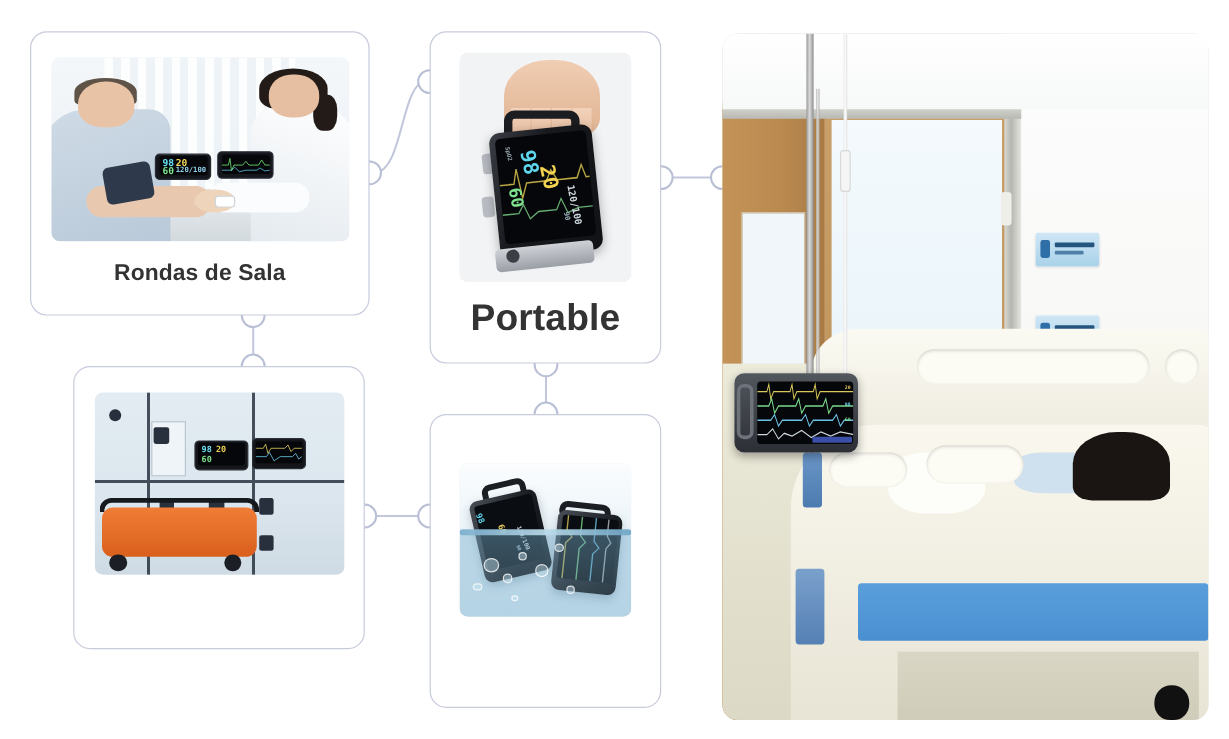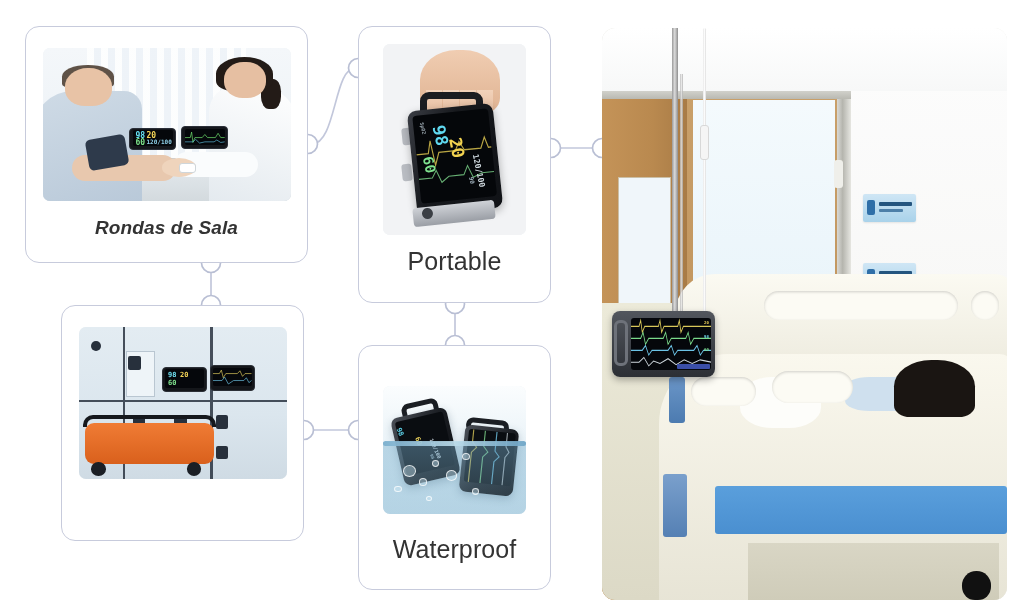--- a/index.html
+++ b/index.html
@@ -34,26 +34,26 @@
     background: #eef1f4;
   }
   .card-label {
     width: 100%;
     text-align: center;
     color: #333333;
     letter-spacing: .1px;
     line-height: 1.1;
   }
   .label-bold   { font-weight: 700; font-size: 19px; }
-  .label-light  { font-weight: 400; font-size: 25px; }
+  .label-light  { font-weight: 700; font-size: 31px; }
 
   
   #card-ward      { left: 25px;  top: 26px;  width: 283px; height: 237px; padding: 21px 0 0 0; }
   #card-ward .card-photo    { width: 248px; height: 153px; }
-  #card-ward .card-label    { margin-top: 17px; font-style: italic; }
+  #card-ward .card-label    { margin-top: 17px; }
 
   #card-portable  { left: 358px; top: 26px;  width: 193px; height: 277px; padding: 17px 0 0 0; }
   #card-portable .card-photo{ width: 143px; height: 191px; }
   #card-portable .card-label{ margin-top: 13px; }
 
   #card-transfer  { left: 61px;  top: 305px; width: 243px; height: 236px; padding: 21px 0 0 0; }
   #card-transfer .card-photo{ width: 208px; height: 152px; }
   #card-transfer .card-label{ margin-top: 16px; }
 
   #card-water     { left: 358px; top: 345px; width: 193px; height: 245px; padding: 40px 0 0 0; }
@@ -393,21 +393,20 @@
         <div class="bub" style="left:14%;top:62%;width:9%;height:9%"></div>
         <div class="bub" style="left:25%;top:72%;width:6%;height:6%"></div>
         <div class="bub" style="left:34%;top:58%;width:5%;height:5%"></div>
         <div class="bub" style="left:44%;top:66%;width:8%;height:8%"></div>
         <div class="bub" style="left:8%;top:78%;width:5%;height:5%"></div>
         <div class="bub" style="left:55%;top:52%;width:6%;height:6%"></div>
         <div class="bub" style="left:62%;top:80%;width:5%;height:5%"></div>
         <div class="bub" style="left:30%;top:86%;width:4%;height:4%"></div>
       </div>
     </div>
-    <div class="card-label label-light">Waterproof</div>
   </div>
 
   <div id="hero">
     <div class="ph">
       <div class="hr-wallR"></div>
       <div class="hr-doorframe"></div>
       <div class="hr-woodL"></div>
       <div class="hr-pane"></div>
       <div class="hr-glass"></div>
       <div class="hr-steel"></div>

